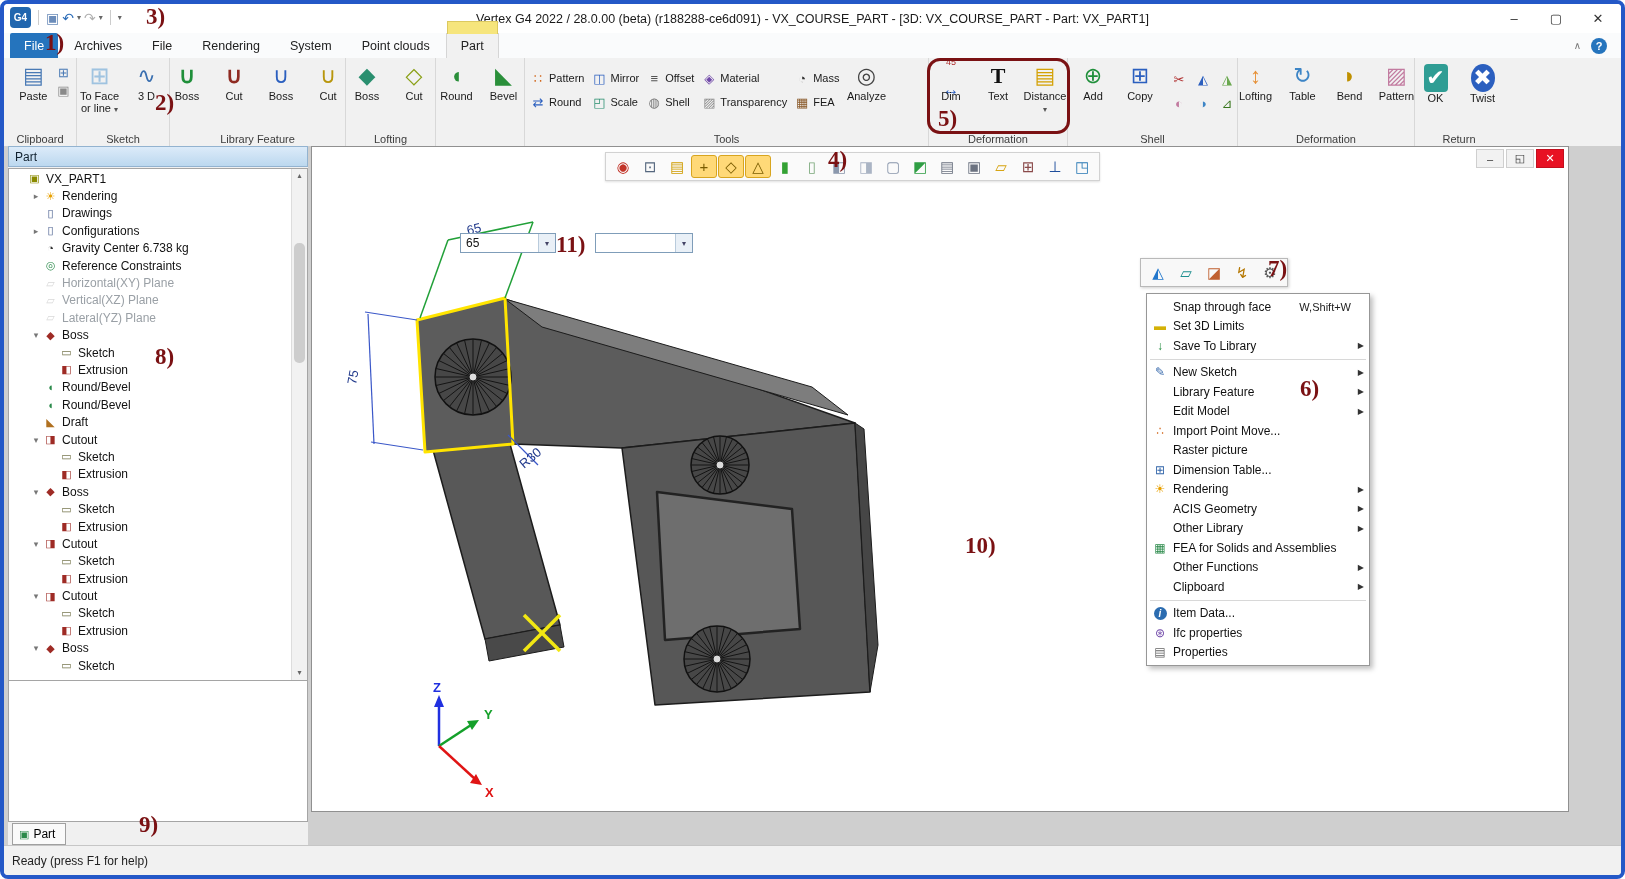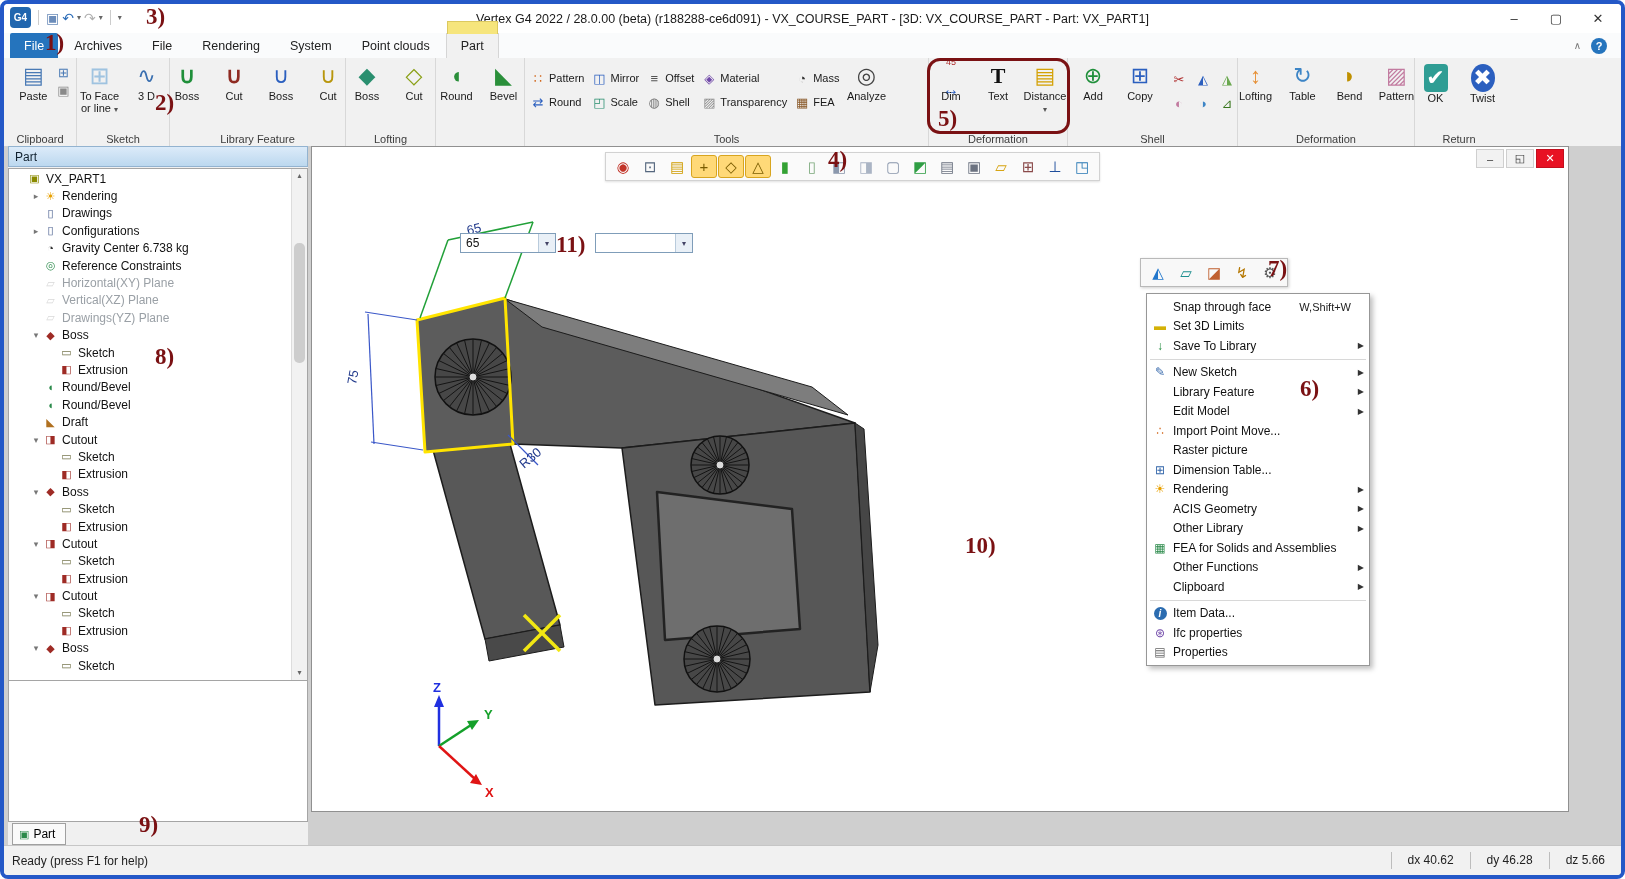--- a/index.html
+++ b/index.html
@@ -416,21 +416,21 @@
               <span class="tlb">Horizontal(XY) Plane</span>
             </div>
             <div class="titem gray" style="padding-left: 20px;">
               <span class="arr"></span>
               <span class="tico" style="color: rgb(170, 170, 170);">▱</span>
               <span class="tlb">Vertical(XZ) Plane</span>
             </div>
             <div class="titem gray" style="padding-left: 20px;">
               <span class="arr"></span>
               <span class="tico" style="color: rgb(170, 170, 170);">▱</span>
-              <span class="tlb">Drawings(YZ) Plane</span>
+              <span class="tlb">Lateral(YZ) Plane</span>
             </div>
             <div class="titem" style="padding-left: 20px;">
               <span class="arr">▾</span>
               <span class="tico" style="color: rgb(158, 43, 37);">◆</span>
               <span class="tlb">Boss</span>
             </div>
             <div class="titem" style="padding-left: 36px;">
               <span class="arr"></span>
               <span class="tico" style="color: rgb(122, 122, 82);">▭</span>
               <span class="tlb">Sketch</span>
@@ -831,25 +831,20 @@
       </div>
       <div class="mitem">
         <span class="mic"><span style="color: rgb(102, 102, 102);">▤</span></span>
         <span class="mlb">Properties</span>
         <span class="mar"></span>
       </div>
     </div>
 
   <div class="statusbar">
     <span>Ready (press F1 for help)</span>
-    <div class="sright">
-      <span class="scell">dx 40.62</span>
-      <span class="scell">dy 46.28</span>
-      <span class="scell">dz 5.66</span>
-    </div>
   </div>
 
   <div id="annot-layer">
       <div class="annot" style="left: 41px; top: 26px;">1)</div>
       <div class="annot" style="left: 151px; top: 86px;">2)</div>
       <div class="annot" style="left: 142px; top: 0px;">3)</div>
       <div class="annot" style="left: 824px; top: 143px;">4)</div>
       <div class="annot" style="left: 934px; top: 102px;">5)</div>
       <div class="annot" style="left: 1296px; top: 372px;">6)</div>
       <div class="annot" style="left: 1264px; top: 252px;">7)</div>

